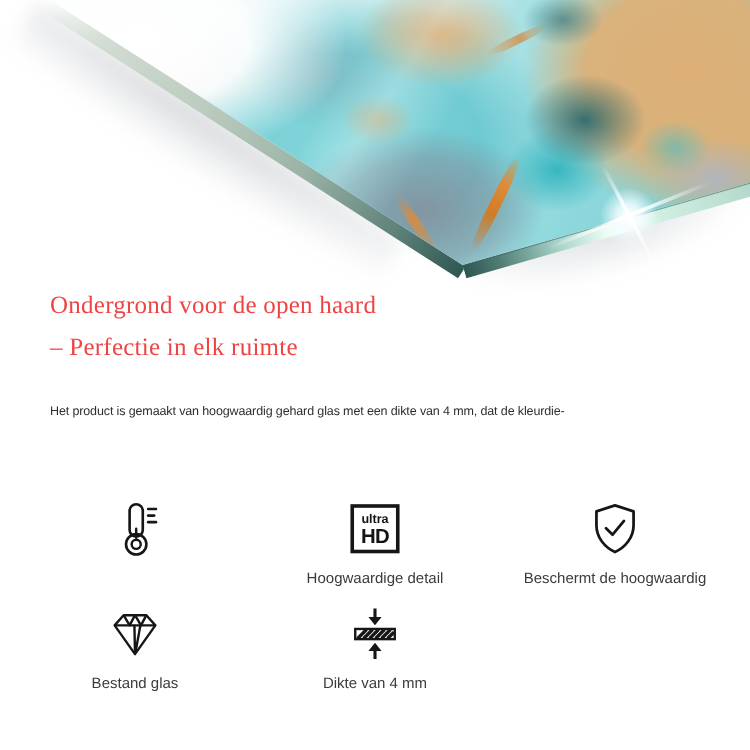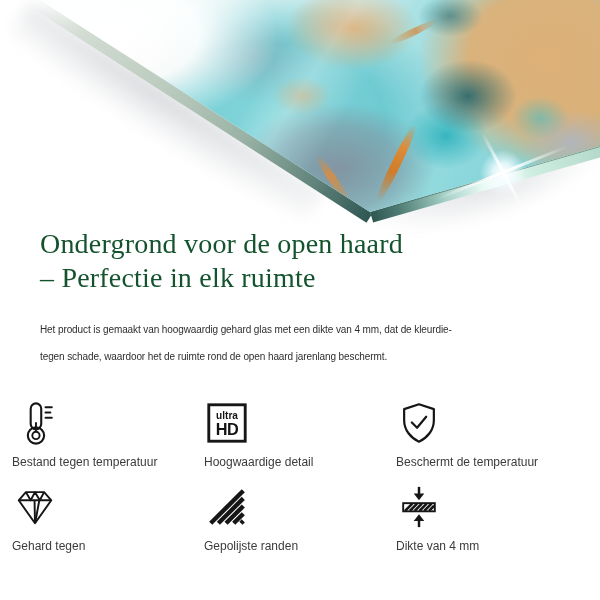--- a/index.html
+++ b/index.html
@@ -51,29 +51,29 @@
     background:linear-gradient(to bottom, rgba(216,130,50,0), rgba(216,130,50,.7) 45%, rgba(216,130,50,0))}
   .flare-glow{position:absolute;left:479px;top:149px;width:48px;height:48px;
     background:radial-gradient(circle, #ffffff 0%, rgba(244,252,255,.85) 28%, rgba(244,252,255,0) 68%)}
   .flare-ray-a{position:absolute;left:433px;top:171px;width:140px;height:3px;transform:rotate(-22deg);
     background:linear-gradient(to right, rgba(255,255,255,0), #ffffff 45%, #ffffff 55%, rgba(255,255,255,0))}
   .flare-ray-b{position:absolute;left:458px;top:172px;width:92px;height:2.5px;transform:rotate(62deg);
     background:linear-gradient(to right, rgba(255,255,255,0), #ffffff 45%, #ffffff 55%, rgba(255,255,255,0))}
 
   
   .headline{position:absolute;left:40px;top:227px;
-    font-family:"Liberation Serif",serif;font-size:28px;line-height:34px;
-    color:#14532d;letter-spacing:.2px}
+    font-family:"Liberation Serif",serif;font-size:20px;line-height:34px;
+    color:#ef4444;letter-spacing:.2px}
   .desc{position:absolute;left:40px;top:316px;font-size:10px;line-height:27px;
     color:#2e2e2e;letter-spacing:-0.1px;white-space:nowrap}
 
   
   .features{position:absolute;left:12px;top:400px;width:576px;
     display:grid;grid-template-columns:repeat(3,1fr);grid-template-rows:84px 84px}
-  .feature{display:flex;flex-direction:column;align-items:flex-start}
+  .feature{display:flex;flex-direction:column;align-items:center}
   .feature svg{display:block}
   .feature .label{margin-top:9px;font-size:12px;color:#3b3b3b}
 </style>
 </head>
 <body>
 
 <div class="canvas">
 
   <div class="photo">
     <div class="shadow-corner"></div>
@@ -90,82 +90,68 @@
     <div class="flare-ray-b"></div>
   </div>
 
   <h1 class="headline" style="margin:0;font-weight:400">
     <div>Ondergrond voor de open haard</div>
     <div>– Perfectie in elk ruimte</div>
   </h1>
 
   <div class="desc">
     <div>Het product is gemaakt van hoogwaardig gehard glas met een dikte van 4 mm, dat de kleurdie-</div>
-    <div>tegen schade, waardoor het de ruimte rond de open haard jarenlang beschermt.</div>
   </div>
 
   <div class="features">
 
     <div class="feature">
       <svg width="46" height="46" viewBox="0 0 48 48">
         <g fill="none" stroke="#161616" stroke-width="2.2" stroke-linecap="round">
           <rect x="19.5" y="3.5" width="11" height="27" rx="5.5"></rect>
           <circle cx="25" cy="37" r="8.5"></circle>
           <circle cx="25" cy="37" r="3.8" stroke-width="2"></circle>
           <line x1="25" y1="24" x2="25" y2="31.5" stroke-width="2"></line>
           <line x1="35" y1="7.5" x2="41.5" y2="7.5"></line>
           <line x1="35" y1="13" x2="40" y2="13"></line>
           <line x1="35" y1="18.5" x2="41.5" y2="18.5"></line>
         </g>
       </svg>
-      <span class="label">Bestand tegen temperatuur</span>
     </div>
 
     <div class="feature">
       <svg width="46" height="46" viewBox="0 0 48 48">
         <rect x="5" y="5" width="38" height="38" fill="none" stroke="#161616" stroke-width="3"></rect>
         <text x="24" y="19.5" text-anchor="middle" font-family="Liberation Sans, sans-serif" font-size="10.5" font-weight="bold" fill="#141414">ultra</text>
         <text x="24" y="36" text-anchor="middle" font-family="Liberation Sans, sans-serif" font-size="17" font-weight="bold" letter-spacing="-0.5" fill="#141414">HD</text>
       </svg>
       <span class="label">Hoogwaardige detail</span>
     </div>
 
     <div class="feature">
       <svg width="46" height="46" viewBox="0 0 48 48">
         <path d="M24 4.5 L39.5 9.5 V21 C39.5 31.5 32.5 39.5 24 43.5 C15.5 39.5 8.5 31.5 8.5 21 V9.5 Z" fill="none" stroke="#161616" stroke-width="2.3" stroke-linejoin="round"></path>
         <polyline points="16.5,23.5 22,29 31.5,17.5" fill="none" stroke="#161616" stroke-width="2.3" stroke-linecap="round" stroke-linejoin="round"></polyline>
       </svg>
-      <span class="label">Beschermt de temperatuur</span>
+      <span class="label">Beschermt de hoogwaardig</span>
     </div>
 
     <div class="feature">
       <svg width="46" height="46" viewBox="0 0 48 48">
         <g fill="none" stroke="#161616" stroke-width="2" stroke-linejoin="round">
           <path d="M14.5 8.5 H33.5 L41 17 L24 41 L7 17 Z"></path>
           <line x1="7" y1="17" x2="41" y2="17"></line>
           <polyline points="14.5,8.5 19.5,17 24,8.5 29,17 33.5,8.5"></polyline>
           <line x1="23.5" y1="17" x2="24" y2="40"></line>
           <line x1="28.5" y1="17" x2="24.3" y2="40"></line>
         </g>
       </svg>
-      <span class="label">Gehard tegen</span>
+      <span class="label">Bestand glas</span>
     </div>
 
-    <div class="feature">
-      <svg width="46" height="46" viewBox="0 0 48 48">
-        <g stroke="#161616" stroke-width="4.6" stroke-linecap="butt">
-          <line x1="7" y1="41" x2="41" y2="7"></line>
-          <line x1="15" y1="41" x2="41" y2="15"></line>
-          <line x1="23" y1="41" x2="41" y2="23"></line>
-          <line x1="31" y1="41" x2="41" y2="31"></line>
-          <line x1="38.5" y1="41" x2="41" y2="38.5"></line>
-        </g>
-      </svg>
-      <span class="label">Gepolijste randen</span>
-    </div>
 
     <div class="feature">
       <svg width="46" height="46" viewBox="0 0 48 48">
         <line x1="24" y1="3" x2="24" y2="10.5" stroke="#161616" stroke-width="2.6"></line>
         <polygon points="18.5,10 29.5,10 24,17" fill="#161616"></polygon>
         <rect x="7.5" y="20" width="33" height="8.5" fill="#ffffff" stroke="#161616" stroke-width="2"></rect>
         <g stroke="#161616" stroke-width="2.8">
           <line x1="9.5" y1="28" x2="17" y2="20.5"></line>
           <line x1="14.5" y1="28" x2="22" y2="20.5"></line>
           <line x1="19.5" y1="28" x2="27" y2="20.5"></line>

